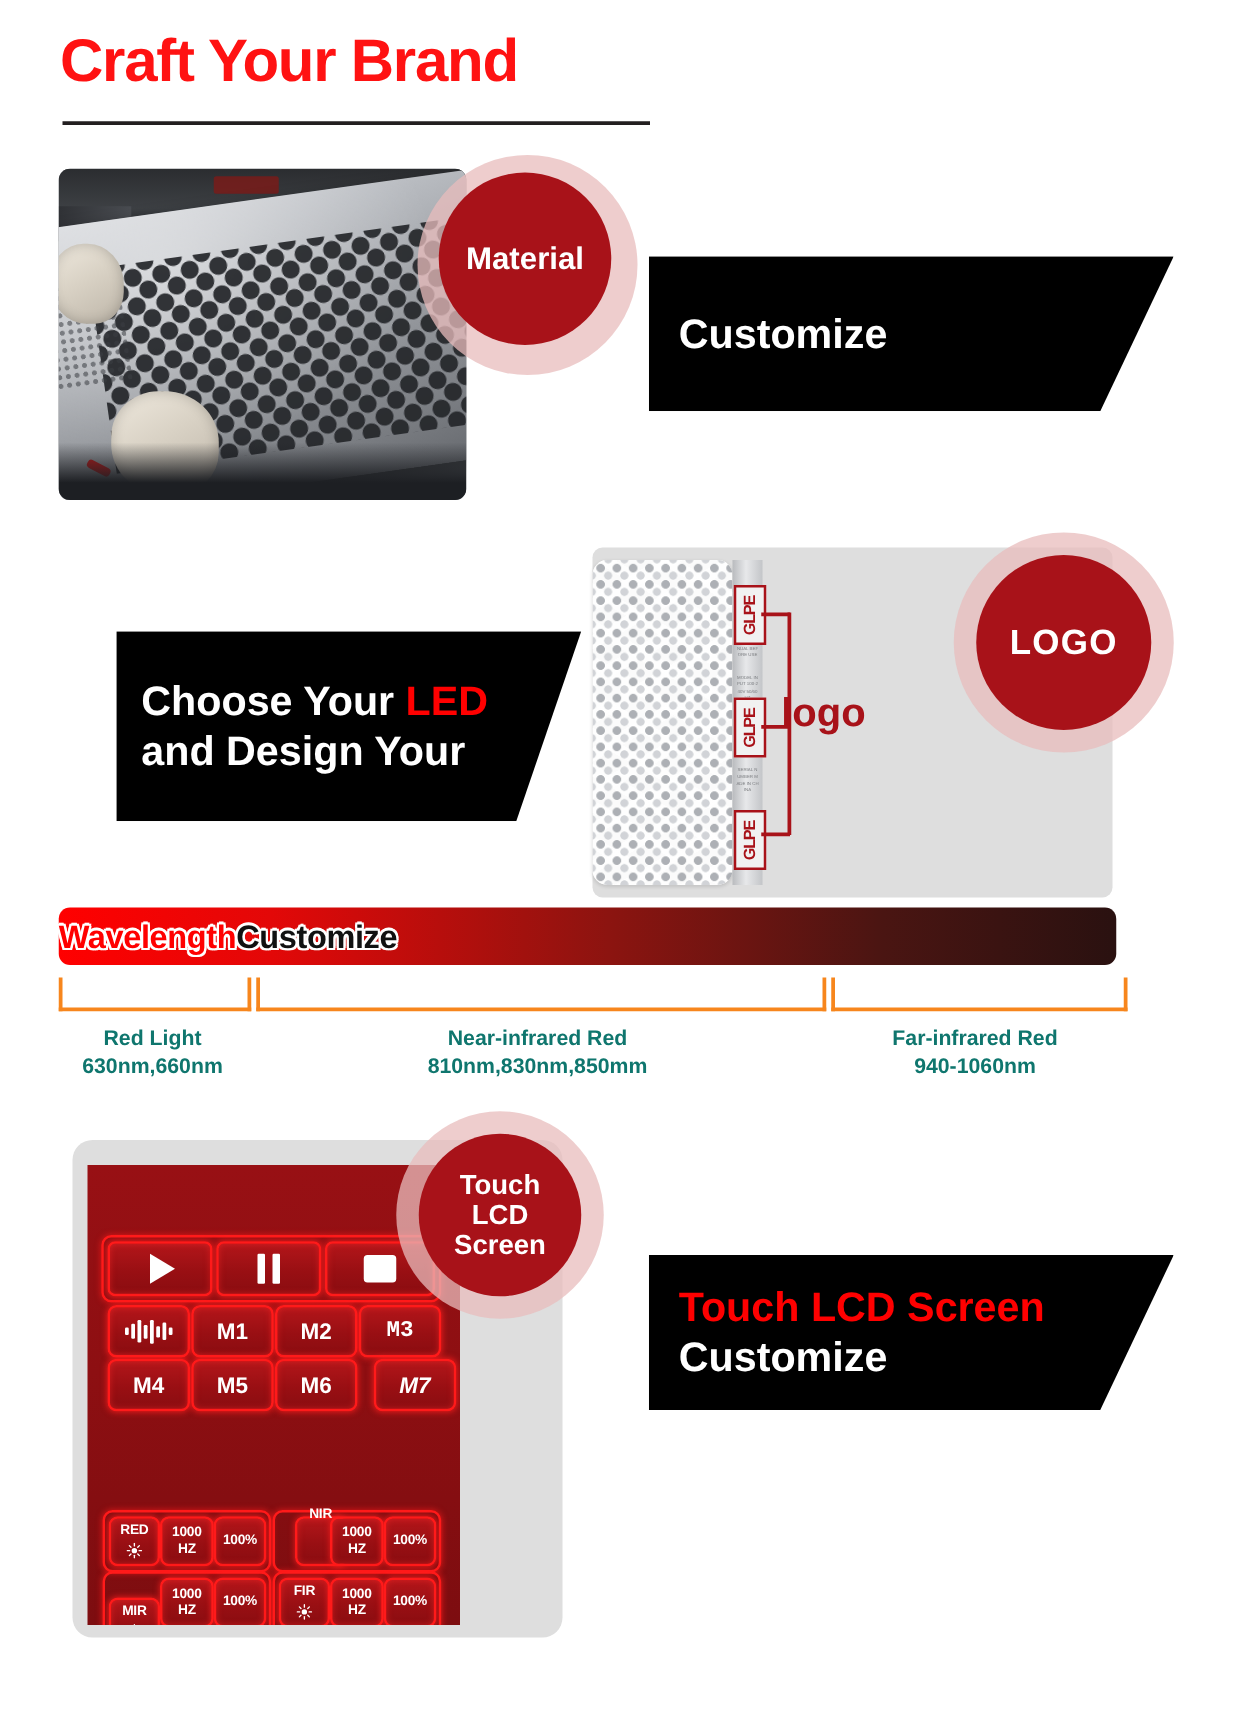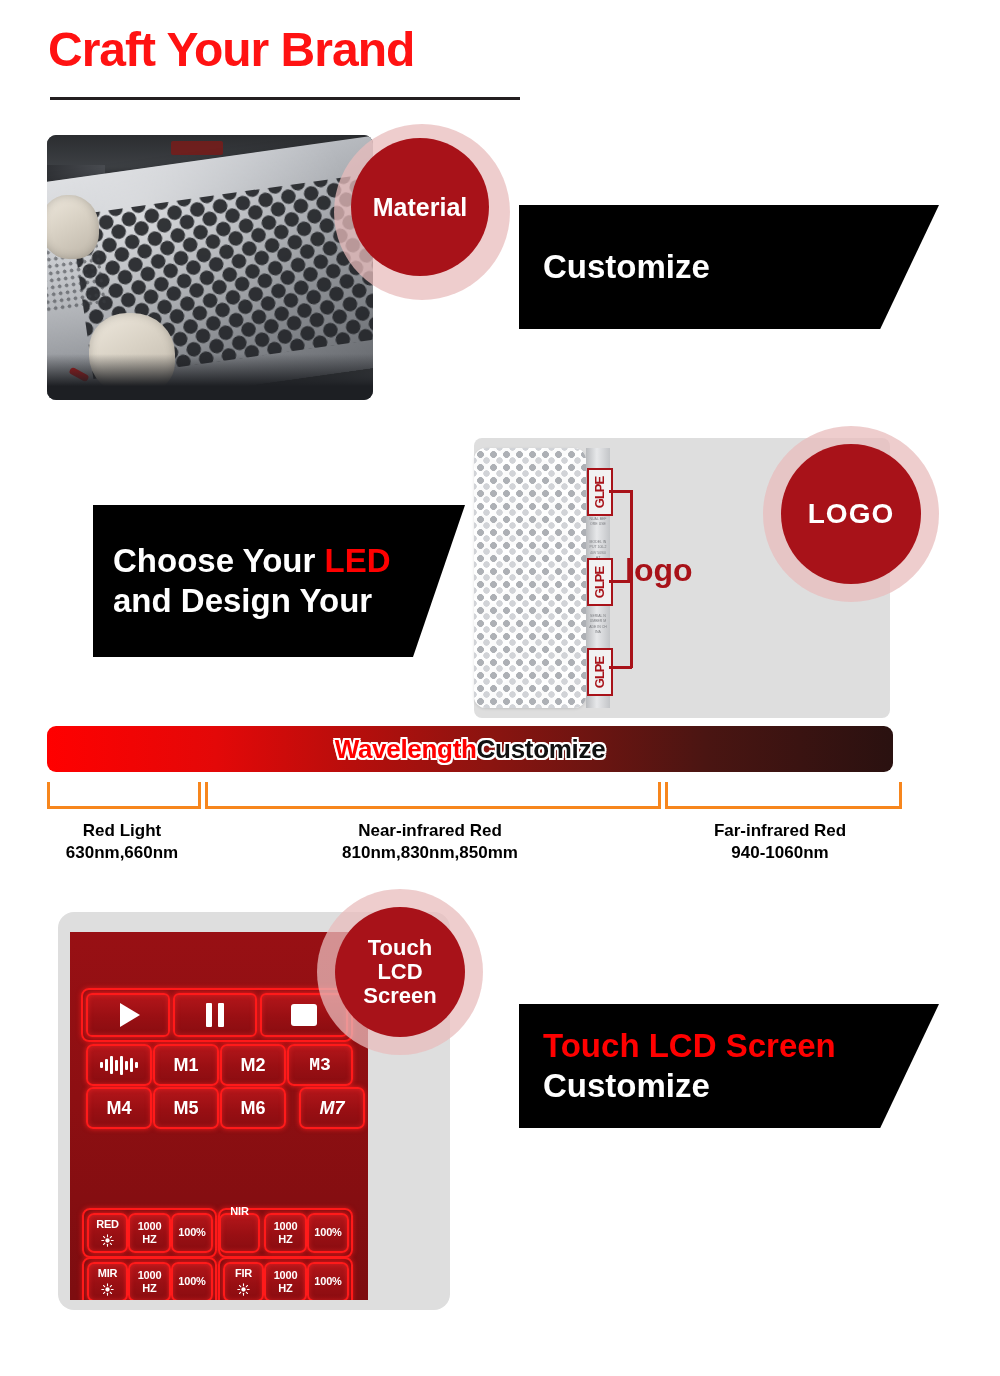--- a/index.html
+++ b/index.html
@@ -141,36 +141,36 @@
   #logo-bracket{left:630px;top:490px;width:2.5px;height:178px;background:#a81219;}
   .bracket-arm{position:absolute;height:2.5px;background:#a81219;}
   #logo-label{
     left:625px;top:552px;font-size:32px;font-weight:bold;color:#a81219;
   }
 
   
   #wave-bar{
     left:47px;top:726px;width:846px;height:46px;border-radius:9px;
     background:linear-gradient(90deg,#ff0000 0%,#e30808 20%,#8c1410 52%,#4a1512 78%,#2a1110 100%);
-    display:flex;align-items:center;justify-content:center;
+    display:flex;align-items:center;justify-content:flex-start;
   }
   #wave-bar .ttl{
     font-size:26px;font-weight:bold;letter-spacing:-.3px;
     text-shadow:
       -1.6px -1.6px 0 #fff, 1.6px -1.6px 0 #fff,
       -1.6px  1.6px 0 #fff, 1.6px  1.6px 0 #fff,
        0 -1.8px 0 #fff, 0 1.8px 0 #fff,
       -1.8px 0 0 #fff, 1.8px 0 0 #fff;
   }
   #wave-bar .w-red{color:#ff0000;}
   #wave-bar .w-blk{color:#111111;}
 
   .brk{position:absolute;border:3px solid #f7861d;border-top:none;height:24px;}
   .wl-lbl{
-    position:absolute;text-align:center;color:#000000;
+    position:absolute;text-align:center;color:#0f766e;
     font-size:17px;font-weight:bold;line-height:1.28;
   }
 
   
   #lcd-device{
     left:58px;top:912px;width:392px;height:398px;
     background:#dedede;border-radius:16px;
   }
   #lcd-screen{
     left:70px;top:932px;width:298px;height:368px;
@@ -356,21 +356,21 @@
         </g>
       </svg>
   </div>
   <div class="k par" style="left:58px;top:281px;width:39px;height:36px;">
     <span>1000</span>
     <span>HZ</span>
   </div>
   <div class="k par" style="left:101px;top:281px;width:38px;height:36px;">100%</div>
 
   <div class="grp" style="left:148px;top:276px;width:131px;height:46px;"></div>
-  <div class="k par" style="left:149px;top:281px;width:37px;height:36px;gap:40px;">
+  <div class="k par" style="left:166px;top:281px;width:37px;height:36px;gap:40px;">
     <span>NIR</span>
     <svg class="sun" width="13" height="13" viewBox="0 0 24 24">
         <circle cx="12" cy="12" r="4" fill="#fff"></circle>
         <g stroke="#fff" stroke-width="2" stroke-linecap="round">
           <line x1="12" y1="1.5" x2="12" y2="5"></line>
           <line x1="12" y1="19" x2="12" y2="22.5"></line>
           <line x1="1.5" y1="12" x2="5" y2="12"></line>
           <line x1="19" y1="12" x2="22.5" y2="12"></line>
           <line x1="4.6" y1="4.6" x2="7" y2="7"></line>
           <line x1="17" y1="17" x2="19.4" y2="19.4"></line>
@@ -379,21 +379,21 @@
         </g>
       </svg>
   </div>
   <div class="k par" style="left:194px;top:281px;width:39px;height:36px;">
     <span>1000</span>
     <span>HZ</span>
   </div>
   <div class="k par" style="left:237px;top:281px;width:38px;height:36px;">100%</div>
 
   <div class="grp" style="left:12px;top:325px;width:131px;height:46px;"></div>
-  <div class="k par" style="left:17px;top:330px;width:37px;height:36px;">
+  <div class="k par" style="left:17px;top:346px;width:37px;height:36px;">
     <span>MIR</span>
     <svg class="sun" width="13" height="13" viewBox="0 0 24 24">
         <circle cx="12" cy="12" r="4" fill="#fff"></circle>
         <g stroke="#fff" stroke-width="2" stroke-linecap="round">
           <line x1="12" y1="1.5" x2="12" y2="5"></line>
           <line x1="12" y1="19" x2="12" y2="22.5"></line>
           <line x1="1.5" y1="12" x2="5" y2="12"></line>
           <line x1="19" y1="12" x2="22.5" y2="12"></line>
           <line x1="4.6" y1="4.6" x2="7" y2="7"></line>
           <line x1="17" y1="17" x2="19.4" y2="19.4"></line>

